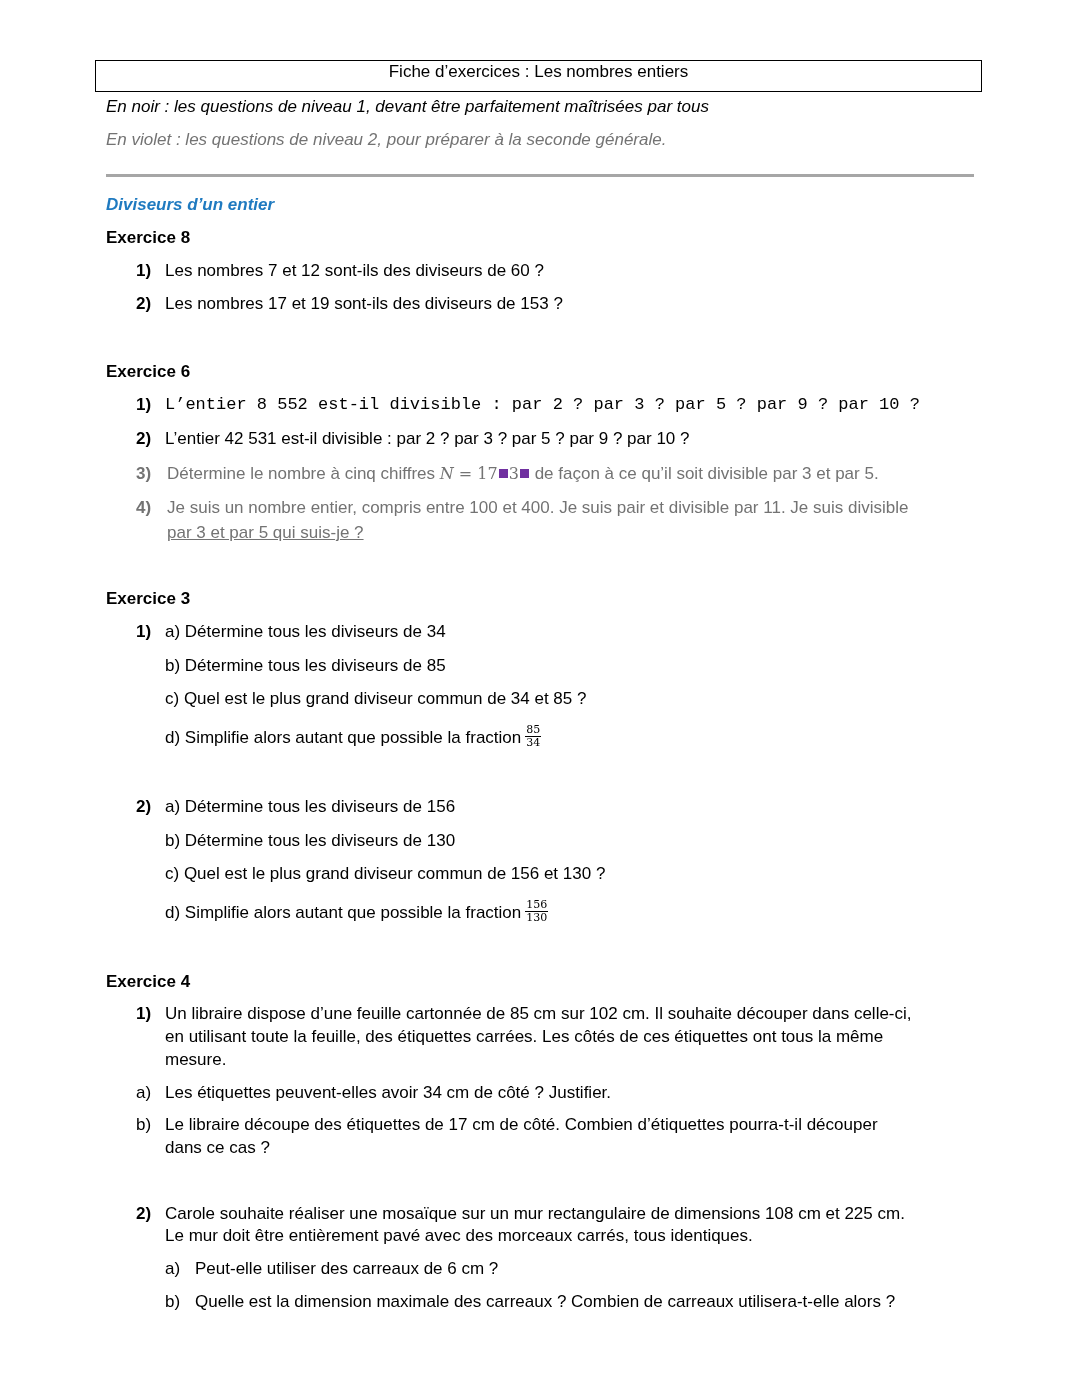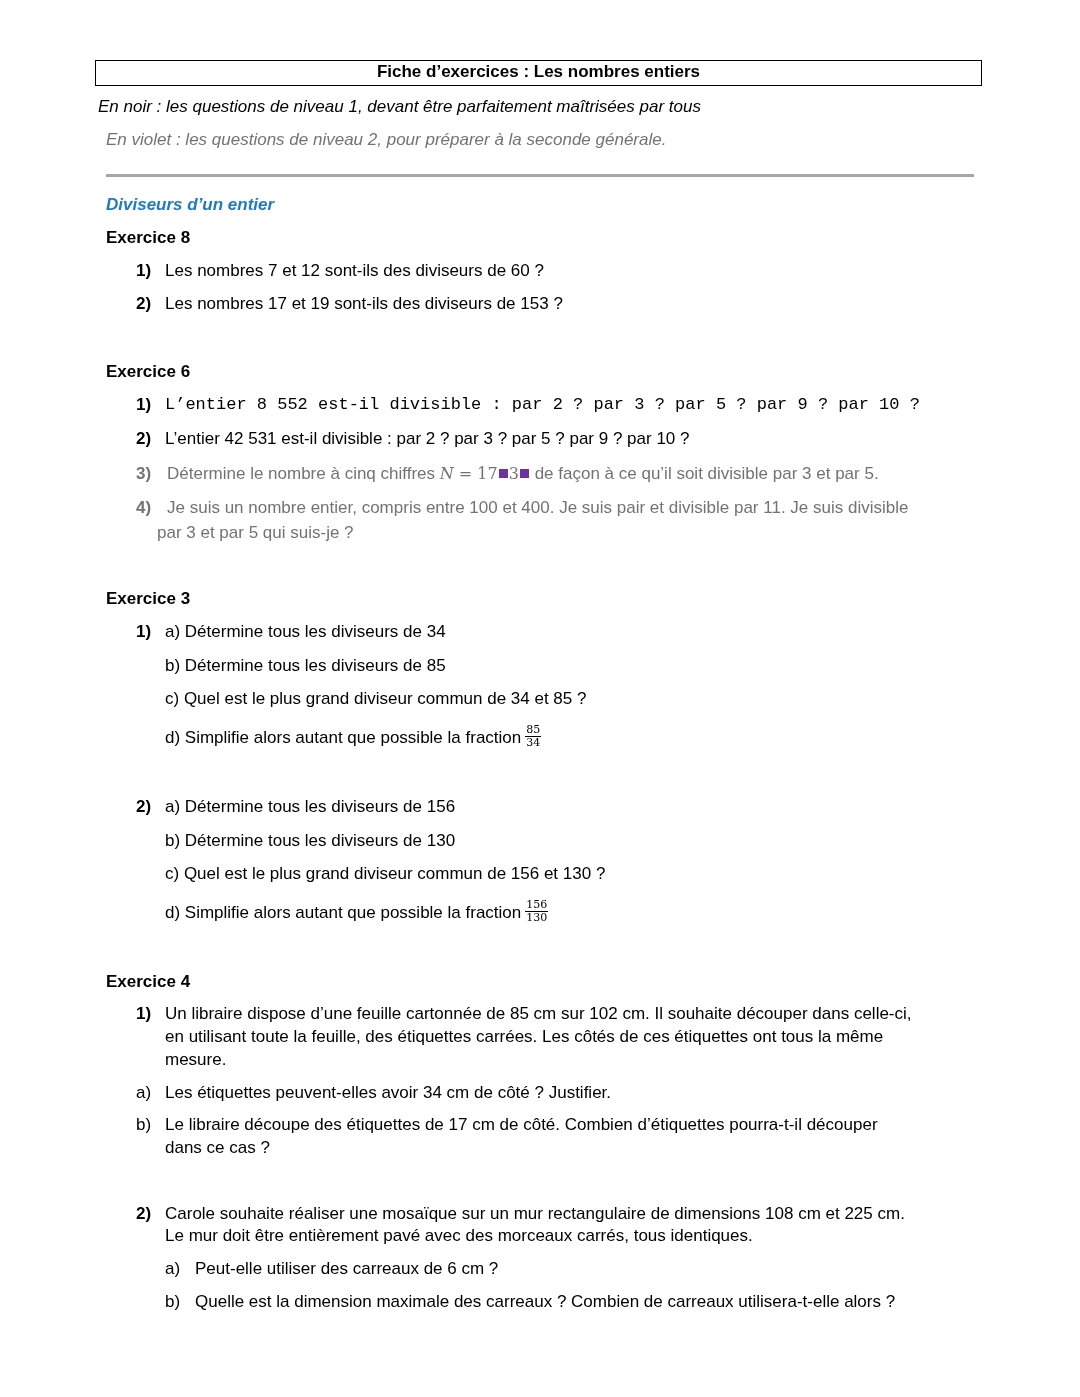--- a/index.html
+++ b/index.html
@@ -2,23 +2,23 @@
 <html><head>
 <meta charset="utf-8">
 <style>
   html, body { margin: 0; padding: 0; background: #ffffff; }
   body {
     width: 1080px; height: 1397px; position: relative; overflow: hidden;
     font-family: "Liberation Sans", sans-serif; color: #000;
   }
   .page { position: absolute; left: 0; top: 0; width: 1080px; height: 1397px; }
   .title-box {
-    position: absolute; left: 95px; top: 60px; width: 887px; height: 26px;
+    position: absolute; left: 95px; top: 60px; width: 887px; height: 32px;
     border: 1.5px solid #000; box-sizing: border-box;
-    text-align: center; font-weight: bold; font-size: 17px; line-height: 21px;
+    text-align: center; font-weight: normal; font-size: 17px; line-height: 21px;
   }
   .abs { position: absolute; white-space: nowrap; font-size: 17px; line-height: 20px; }
   .legend { font-style: italic; }
   .purple { color: #737373; }
   .blue { color: #1f7ac0; }
   .separator { position: absolute; left: 106px; top: 174px; width: 868px; height: 3px; background: #a6a6a6; }
   .section { font-weight: bold; font-style: italic; }
   .exo { font-weight: bold; }
   .num { position: absolute; font-weight: bold; font-size: 17px; line-height: 20px; }
   .frac { display: inline-block; vertical-align: middle; text-align: center;
@@ -29,21 +29,21 @@
   .math i { font-style: italic; }
   .sq { display: inline-block; width: 9px; height: 9px; background: #7030a0; margin: 0 1px; vertical-align: 1px; }
 </style>
 </head>
 <body>
 
 <div class="page">
 
   <div class="title-box">Fiche d’exercices : Les nombres entiers</div>
 
-  <div class="abs legend" style="left:98px; top:97px;text-align:center;">En noir : les questions de niveau 1, devant être parfaitement maîtrisées par tous</div>
+  <div class="abs legend" style="left:106px; top:97px;text-align:center;">En noir : les questions de niveau 1, devant être parfaitement maîtrisées par tous</div>
   <div class="abs legend purple" style="left:106px; top:130px;">En violet : les questions de niveau 2, pour préparer à la seconde générale.</div>
 
   <div class="separator"></div>
 
   <div class="abs section blue" style="left:106px; top:195px;">Diviseurs d’un entier</div>
 
   <div class="abs exo" style="left:106px; top:228px;">Exercice 8</div>
   <div class="num" style="left:136px; top:261px;">1)</div>
   <div class="abs" style="left:165px; top:261px;">Les nombres 7 et 12 sont-ils des diviseurs de 60 ?</div>
   <div class="num" style="left:136px; top:294px;">2)</div>
@@ -55,21 +55,21 @@
   <div class="num" style="left:136px; top:429px;">2)</div>
   <div class="abs" style="left:165px; top:429px;">L’entier 42 531 est-il divisible : par 2 ? par 3 ? par 5 ? par 9 ? par 10 ?</div>
   <div class="num purple" style="left:136px; top:464px;">3)</div>
   <div class="abs purple" style="left:167px; top:464px;">
     <span>Détermine le nombre à cinq chiffres</span>
     <span class="math"><i>N</i><span> = 17</span><span class="sq"></span><span>3</span><span class="sq"></span></span>
     <span>de façon à ce qu’il soit divisible par 3 et par 5.</span>
   </div>
   <div class="num purple" style="left:136px; top:498px;">4)</div>
   <div class="abs purple" style="left:167px; top:498px;">Je suis un nombre entier, compris entre 100 et 400. Je suis pair et divisible par 11. Je suis divisible</div>
-  <div class="abs purple" style="left:157px; top:523px;">par 3 et par 5 qui suis-je ?</div>
+  <div class="abs purple" style="left:167px; top:523px;text-decoration:underline;">par 3 et par 5 qui suis-je ?</div>
 
   <div class="abs exo" style="left:106px; top:589px;">Exercice 3</div>
   <div class="num" style="left:136px; top:622px;">1)</div>
   <div class="abs" style="left:165px; top:622px;">a) Détermine tous les diviseurs de 34</div>
   <div class="abs" style="left:165px; top:656px;">b) Détermine tous les diviseurs de 85</div>
   <div class="abs" style="left:165px; top:689px;">c) Quel est le plus grand diviseur commun de 34 et 85 ?</div>
   <div class="abs" style="left:165px; top:726px;">
     <span>d) Simplifie alors autant que possible la fraction</span><span class="frac"><span class="n">85</span><span class="d">34</span></span>
   </div>
 

